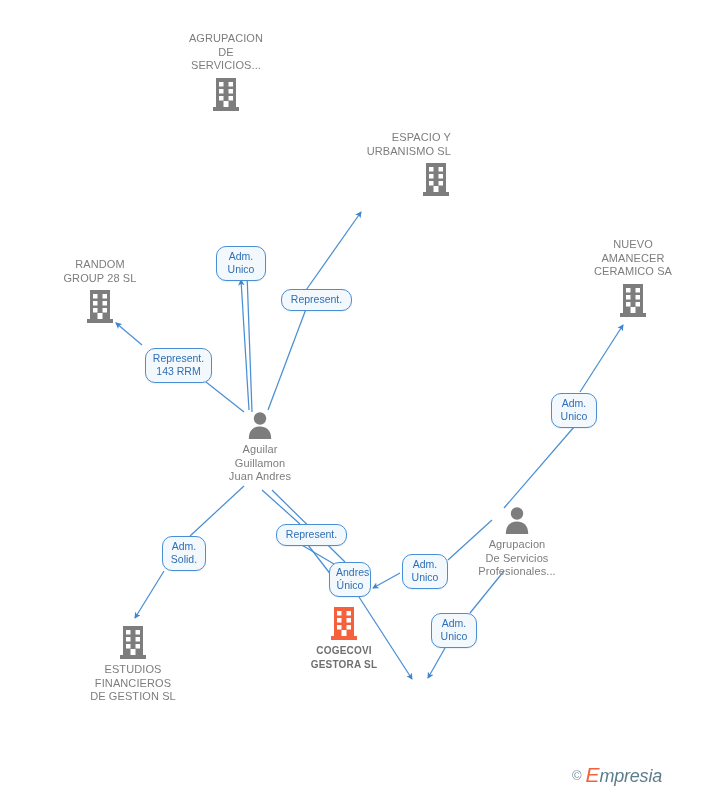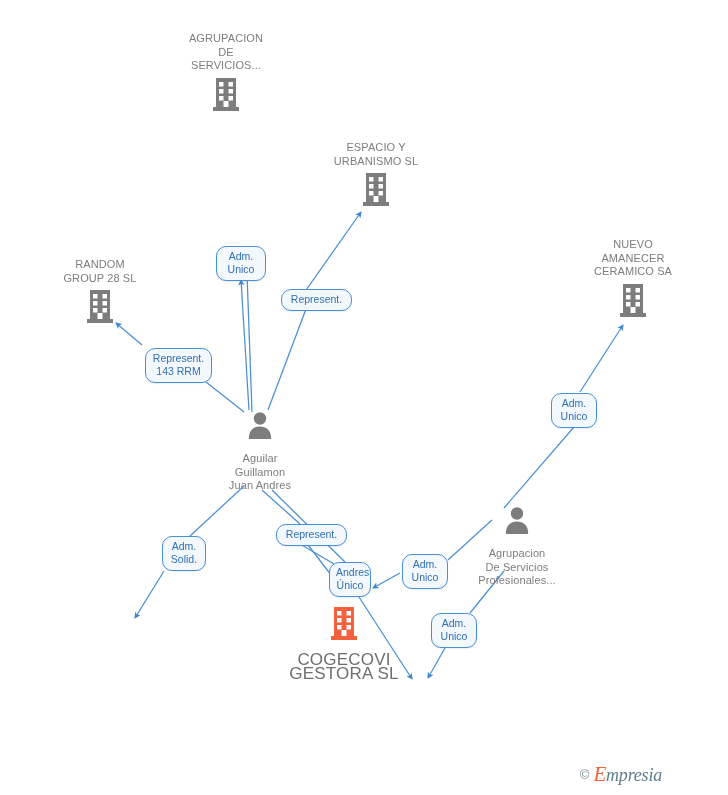--- a/index.html
+++ b/index.html
@@ -47,26 +47,26 @@
     white-space: pre-line;
   }
   .node.company .caption {
     color: #7d7d7d;
   }
   .node.person .caption {
     color: #7d7d7d;
   }
   .node.focus .caption {
     color: #6f6f6f;
-    font-weight: normal;
-    font-size: 17px;
+    font-weight: bold;
+    font-size: 10px;
     letter-spacing: 0.2px;
   }
   .node.caption-top .caption { margin-bottom: 3px; }
-  .node.caption-bottom .caption { margin-top: 12px; }
+  .node.caption-bottom .caption { margin-top: 3px; }
 
   
   .elabel {
     position: absolute;
     box-sizing: border-box;
     background: #f3f8fd;
     border: 1px solid #4a8fd4;
     border-radius: 10px;
     color: #2f6fb5;
     font-size: 10.5px;
@@ -86,21 +86,21 @@
     align-items: center;
     gap: 4px;
     font-size: 17px;
     color: #5d7d8c;
   }
   #watermark .copy {
     font-size: 13px;
     color: #7a8e99;
   }
   #watermark .brand {
-    font-family: Liberation Serif, serif;
+    font-family: Liberation Sans, sans-serif;
     font-style: italic;
     font-size: 18px;
     color: #5d7d8c;
     letter-spacing: -0.2px;
   }
   #watermark .brand .cap {
     color: #f0633c;
     font-size: 21px;
   }
 </style>
@@ -163,21 +163,21 @@
         <rect x="17.5" y="6" width="4.5" height="4.5" fill="#ffffff"></rect>
         <rect x="8" y="13" width="4.5" height="4.5" fill="#ffffff"></rect>
         <rect x="17.5" y="13" width="4.5" height="4.5" fill="#ffffff"></rect>
         <rect x="8" y="20" width="4.5" height="4.5" fill="#ffffff"></rect>
         <rect x="17.5" y="20" width="4.5" height="4.5" fill="#ffffff"></rect>
         <rect x="12.5" y="25" width="5" height="6" fill="#ffffff"></rect>
       </svg>
     </span>
   </div>
 
-  <div class="node company caption-top" style="left:376px; top:141px;">
+  <div class="node company caption-top" style="left:376px; top:131px;text-align:right;">
     <span class="caption">ESPACIO Y
 URBANISMO SL</span>
     <span class="glyph">
       <svg width="30" height="36" viewBox="0 0 30 36" xmlns="http://www.w3.org/2000/svg">
         <rect x="5" y="2" width="20" height="29" fill="#7d7d7d"></rect>
         <rect x="2" y="31" width="26" height="4" fill="#7d7d7d"></rect>
         <rect x="8" y="6" width="4.5" height="4.5" fill="#ffffff"></rect>
         <rect x="17.5" y="6" width="4.5" height="4.5" fill="#ffffff"></rect>
         <rect x="8" y="13" width="4.5" height="4.5" fill="#ffffff"></rect>
         <rect x="17.5" y="13" width="4.5" height="4.5" fill="#ffffff"></rect>
@@ -242,20 +242,38 @@
       <svg width="30" height="30" viewBox="0 0 30 30" xmlns="http://www.w3.org/2000/svg">
         <circle cx="15" cy="8.5" r="6.2" fill="#7d7d7d"></circle>
         <path d="M 3.8 29 C 3.8 19.5 9.2 16.4 15 16.4 C 20.8 16.4 26.2 19.5 26.2 29 Z" fill="#7d7d7d"></path>
       </svg>
     </span>
     <span class="caption">Agrupacion
 De Servicios
 Profesionales...</span>
   </div>
 
+  <div class="node company caption-bottom" style="left:133px; top:624px;">
+    <span class="glyph">
+      <svg width="30" height="36" viewBox="0 0 30 36" xmlns="http://www.w3.org/2000/svg">
+        <rect x="5" y="2" width="20" height="29" fill="#7d7d7d"></rect>
+        <rect x="2" y="31" width="26" height="4" fill="#7d7d7d"></rect>
+        <rect x="8" y="6" width="4.5" height="4.5" fill="#ffffff"></rect>
+        <rect x="17.5" y="6" width="4.5" height="4.5" fill="#ffffff"></rect>
+        <rect x="8" y="13" width="4.5" height="4.5" fill="#ffffff"></rect>
+        <rect x="17.5" y="13" width="4.5" height="4.5" fill="#ffffff"></rect>
+        <rect x="8" y="20" width="4.5" height="4.5" fill="#ffffff"></rect>
+        <rect x="17.5" y="20" width="4.5" height="4.5" fill="#ffffff"></rect>
+        <rect x="12.5" y="25" width="5" height="6" fill="#ffffff"></rect>
+      </svg>
+    </span>
+    <span class="caption">ESTUDIOS
+FINANCIEROS
+DE GESTION SL</span>
+  </div>
 
   <div class="node company focus caption-bottom" style="left:344px; top:605px;">
     <span class="glyph">
       <svg width="30" height="36" viewBox="0 0 30 36" xmlns="http://www.w3.org/2000/svg">
         <rect x="5" y="2" width="20" height="29" fill="#f4613c"></rect>
         <rect x="2" y="31" width="26" height="4" fill="#f4613c"></rect>
         <rect x="8" y="6" width="4.5" height="4.5" fill="#ffffff"></rect>
         <rect x="17.5" y="6" width="4.5" height="4.5" fill="#ffffff"></rect>
         <rect x="8" y="13" width="4.5" height="4.5" fill="#ffffff"></rect>
         <rect x="17.5" y="13" width="4.5" height="4.5" fill="#ffffff"></rect>

